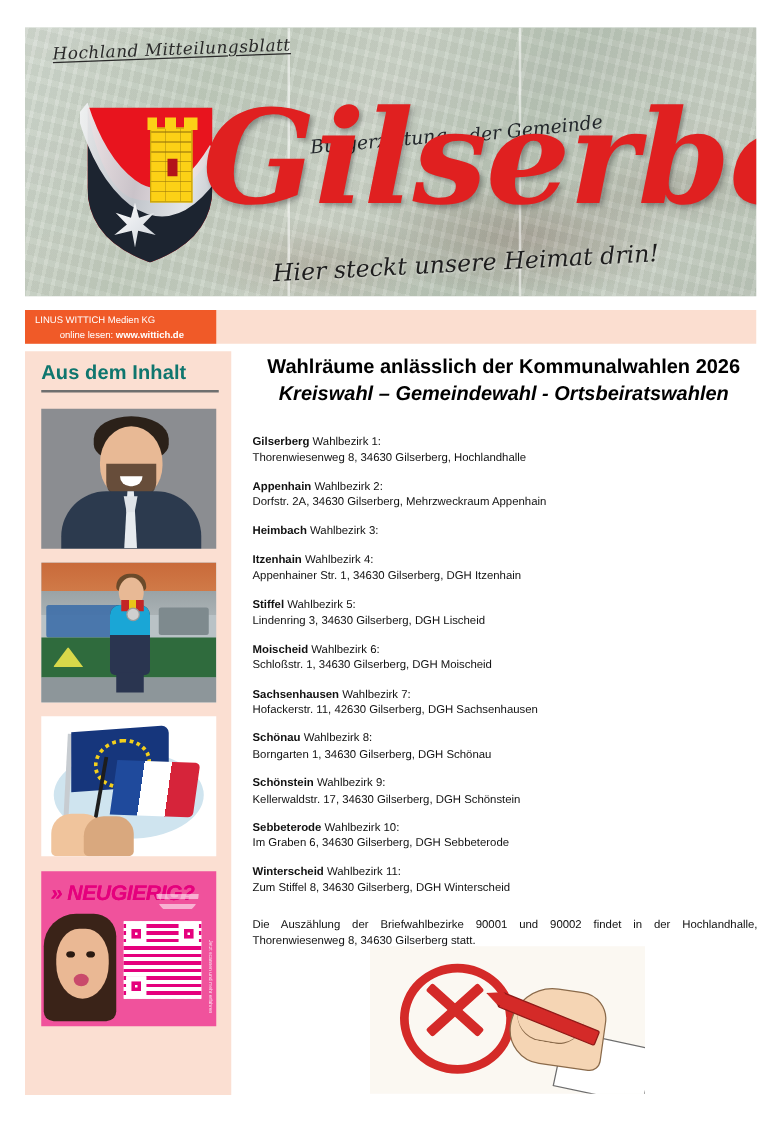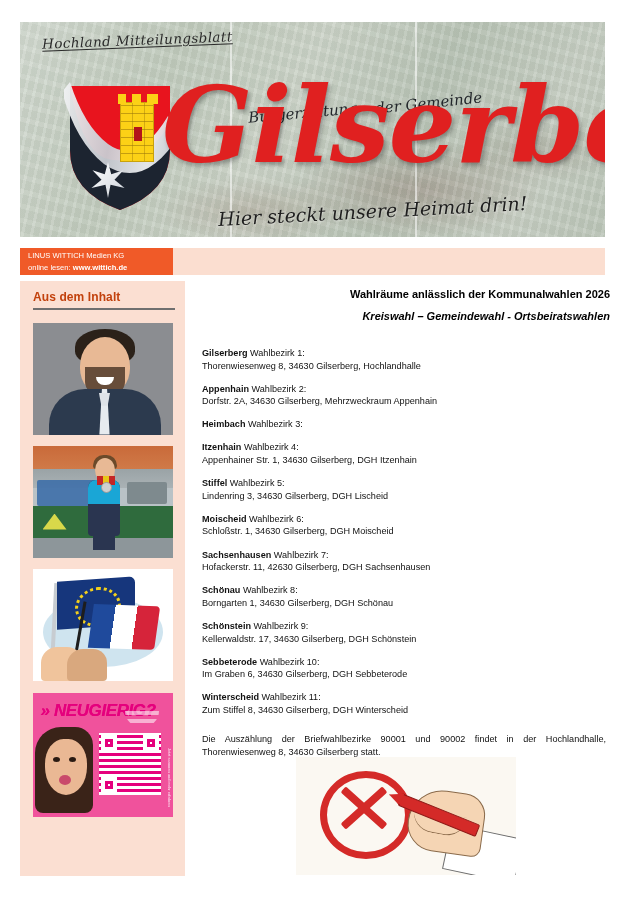--- a/index.html
+++ b/index.html
@@ -219,21 +219,21 @@
   }
   .publisher {
     width: 153px;
     background: #f05a28;
     color: #ffffff;
     padding: 3px 6px 0 8px;
     box-sizing: border-box;
     font-size: 7.6px;
     line-height: 10.5px;
   }
-  .publisher .pl2 { margin-top: 1px; }
+  .publisher .pl2 { margin-top: 1px; text-align: center; }
   .publisher .url { font-weight: bold; }
   .issueline {
     flex: 1;
     display: flex;
     align-items: center;
     justify-content: space-between;
     padding: 0 10px 0 10px;
     font-size: 8.6px;
     color: #1a1a1a;
   }
@@ -242,23 +242,23 @@
   .sidebar {
     position: absolute;
     left: 20px;
     top: 281px;
     width: 165px;
     height: 595px;
     background: #fbdfd2;
   }
   .sidebar-title {
     margin: 9px 0 0 13px;
-    font-size: 12px;
+    font-size: 16px;
     font-weight: bold;
-    color: #c2410c;
+    color: #0f766e;
     letter-spacing: .1px;
   }
   .sidebar-rule {
     margin: 4px 10px 0 13px;
     height: 1.5px;
     background: #6f6f6f;
   }
   .thumb {
     margin: 11px auto 0 auto;
     width: 140px;
@@ -499,22 +499,22 @@
   }
 
   
   .content {
     position: absolute;
     left: 196px;
     top: 283px;
     width: 414px;
   }
   .headline {
-    text-align: right;
-    font-size: 11px;
+    text-align: center;
+    font-size: 16px;
     font-weight: bold;
     color: #000;
     line-height: 22px;
   }
   .headline .l2 { display: block; font-style: italic; }
 
   .wahl-list {
     margin-top: 20px;
     padding-left: 6px;
   }

